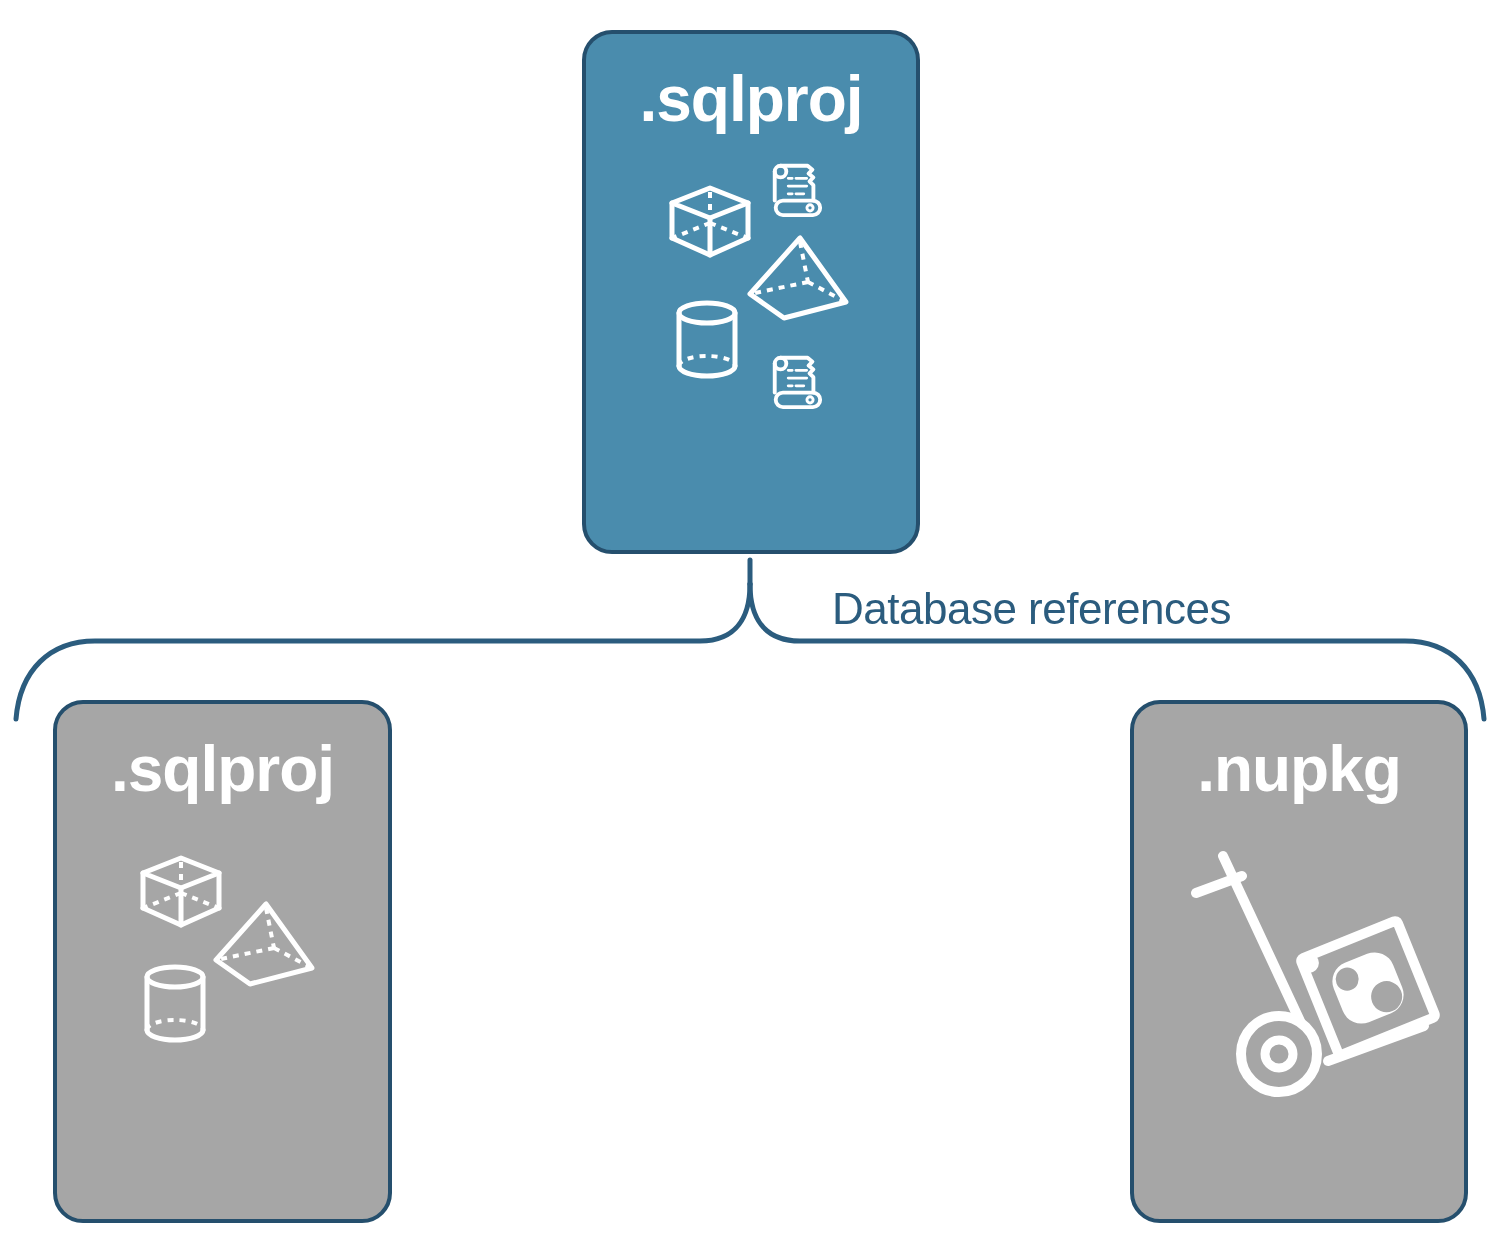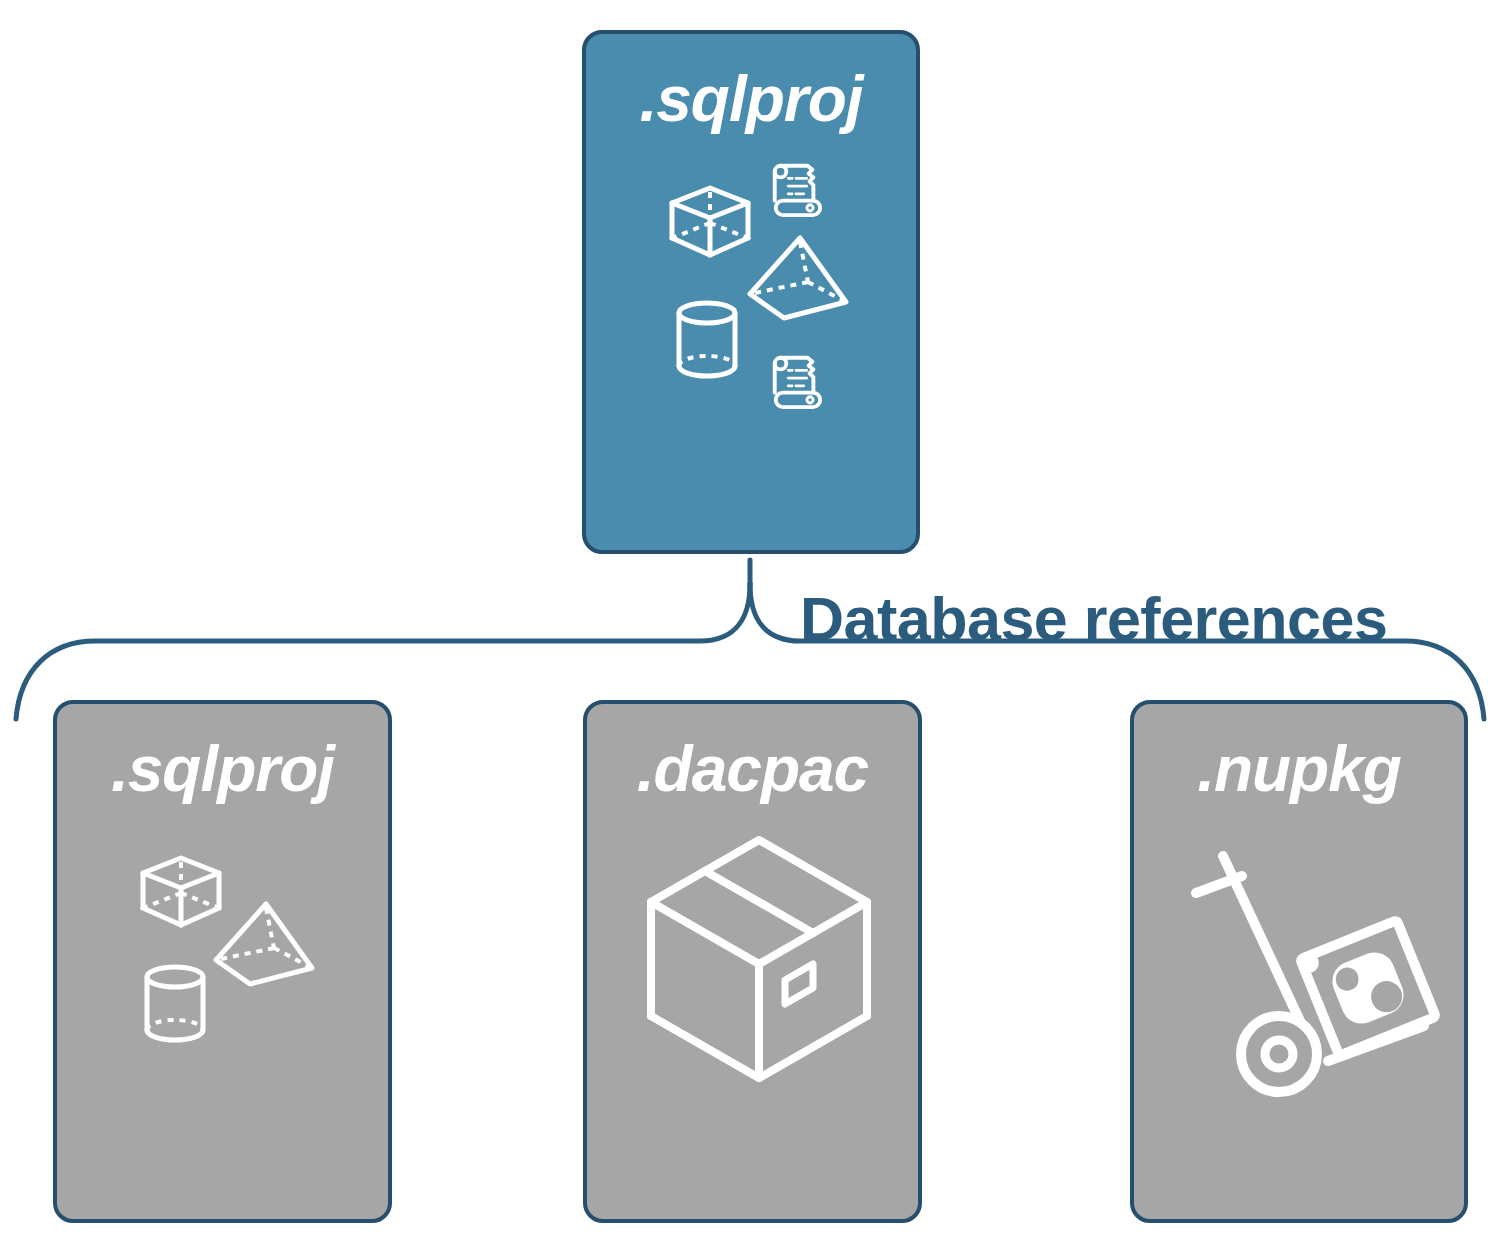--- a/index.html
+++ b/index.html
@@ -9,35 +9,35 @@
     --brace:#2B5C7E;
     --white:#FFFFFF;
   }
   html,body{margin:0;padding:0;background:#fff;}
   .canvas{
     position:relative;width:1500px;height:1250px;background:#fff;overflow:hidden;
     font-family:"Liberation Sans", sans-serif;
   }
   .node{
     position:absolute;box-sizing:border-box;
-    border:4px solid var(--navy);border-radius:20px;font-style:italic;
+    border:4px solid var(--navy);border-radius:30px;
   }
   .node-blue{background:var(--blue);}
   .node-gray{background:var(--gray);}
   .node-title{
     text-align:center;color:var(--white);
     font-weight:bold;font-size:64px;line-height:1.05;
     letter-spacing:-1px;padding-top:32px;
     user-select:none;
   }
   .icon{position:absolute;}
   .icon path,.icon circle,.icon rect,.icon ellipse{vector-effect:none;}
   .ref-label{
-    position:absolute;left:800px;top:584px;
-    color:var(--brace);font-weight:bold;font-size:61px;letter-spacing:-0.5px;
+    position:absolute;left:832px;top:584px;
+    color:var(--brace);font-weight:normal;font-size:44px;letter-spacing:-0.5px;
     white-space:nowrap;user-select:none;
   }
   .brace{position:absolute;left:0;top:548px;}
 </style>
 </head>
 <body>
 
 <div class="canvas">
 
   <div class="node node-blue" style="left:582px;top:30px;width:338px;height:524px;">
@@ -143,33 +143,20 @@
     <svg class="icon" style="left:85px;top:260px;" width="66" height="80" viewBox="0 0 66 80">
       <g stroke="#fff" fill="none" stroke-width="5" stroke-linecap="round">
         <ellipse cx="33" cy="13" rx="28" ry="10"></ellipse>
         <path d="M 5 13 V 66 M 61 13 V 66"></path>
         <path d="M 5 66 A 28 10 0 0 0 61 66"></path>
         <path d="M 5 66 A 28 10 0 0 1 61 66" stroke-width="4" stroke-dasharray="6 6" stroke-linecap="butt"></path>
       </g>
     </svg>
   </div>
 
-  <div class="node node-gray" style="left:583px;top:700px;width:339px;height:523px;">
-    <div class="node-title">.dacpac</div>
-
-    <svg class="icon" style="left:52px;top:126px;" width="240" height="258" viewBox="0 0 240 258">
-      <g stroke="#fff" fill="none" stroke-width="8" stroke-linejoin="round" stroke-linecap="round">
-        <path d="M 120 10 L 228 72 L 120 134 L 12 72 Z"></path>
-        <path d="M 12 72 V 186 M 228 72 V 186 M 120 134 V 248"></path>
-        <path d="M 12 186 L 120 248 L 228 186"></path>
-        <path d="M 66 41 L 174 103"></path>
-        <path d="M 146 150 L 174 134 L 174 158 L 146 174 Z" stroke-width="7"></path>
-      </g>
-    </svg>
-  </div>
 
   <div class="node node-gray" style="left:1110px;top:700px;width:338px;height:523px;margin-left:20px;">
     <div class="node-title">.nupkg</div>
 
     <svg class="icon" style="left:56px;top:142px;" width="252" height="252" viewBox="0 0 252 252">
 
       <g stroke="#fff" fill="none" stroke-width="10" stroke-linecap="round">
         <path d="M 6 47 L 52 30"></path>
         <path d="M 33 10 L 110 175"></path>
       </g>

